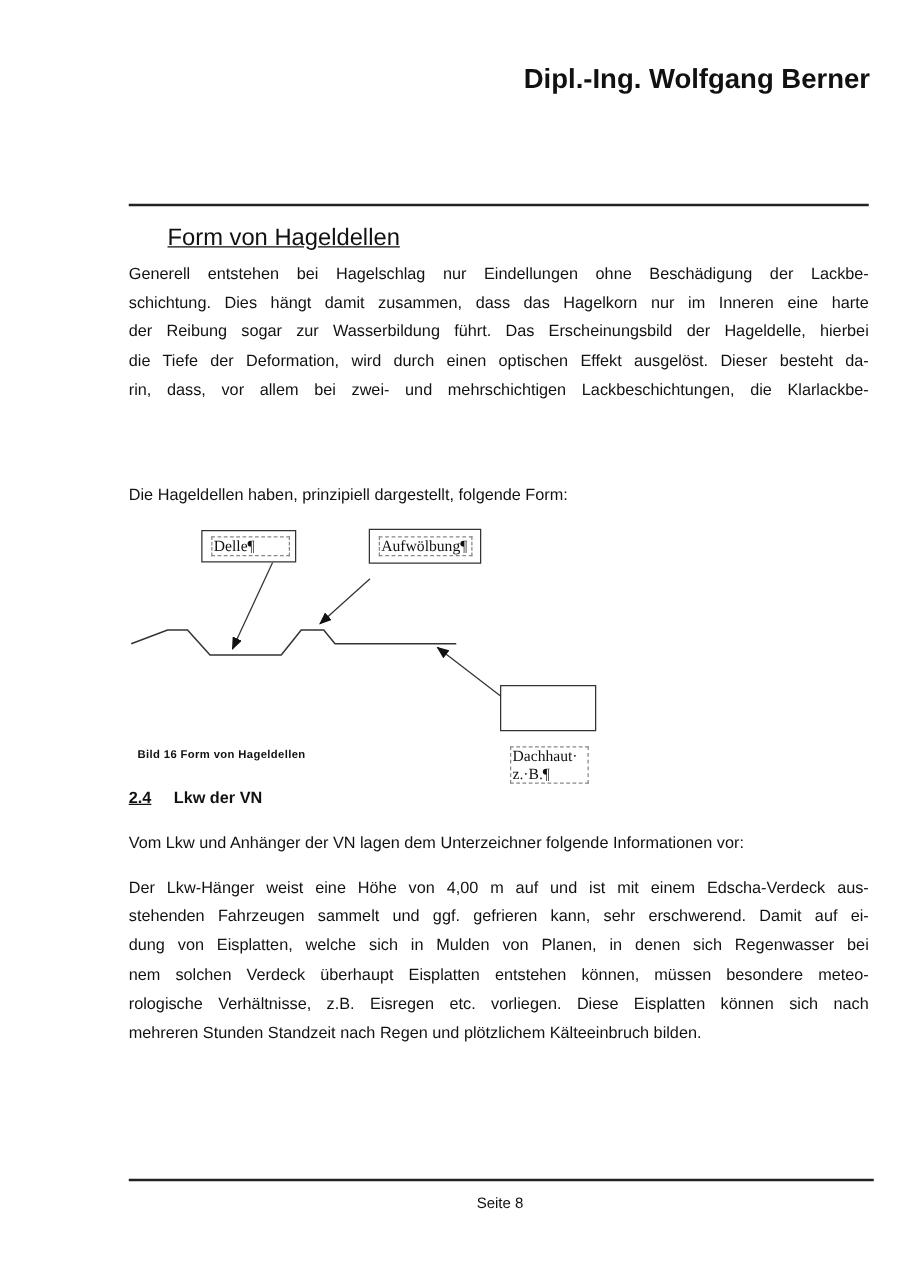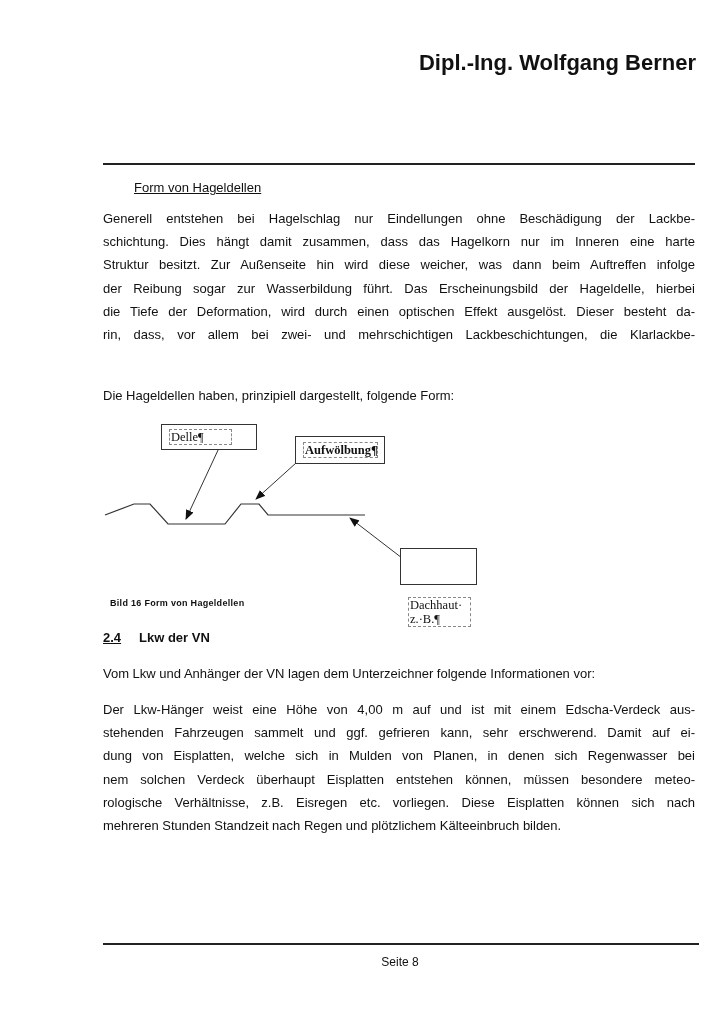--- a/index.html
+++ b/index.html
@@ -2,21 +2,21 @@
 <html><head>
 <meta charset="utf-8">
 <style>
   html, body { margin: 0; padding: 0; background: #ffffff; }
   body { width: 724px; height: 1024px; position: relative; overflow: hidden;
          font-family: "Liberation Sans", sans-serif; color: #111; }
   .header-name { position: absolute; right: 28px; top: 50px; font-size: 22px; color: #111; letter-spacing: 0; font-weight: bold; }
   .rule { position: absolute; left: 103px; width: 592px; height: 1.5px; background: #222; }
   .rule.top { top: 163px; }
   .rule.bottom { top: 943px; width: 596px; }
-  .subhead { position: absolute; left: 134px; top: 180px; font-size: 13px; text-decoration: underline; }
+  .subhead { position: absolute; left: 134px; top: 180px; font-size: 19px; text-decoration: underline; }
   .para { position: absolute; left: 103px; width: 592px; font-size: 13px; line-height: 23.2px; text-align: justify; }
   .para .line { display: block; text-align: justify; text-align-last: justify; height: 23.2px; white-space: nowrap; }
   .para .line.last { text-align-last: left; }
   .p1 { top: 207px; }
   .p2 { top: 384px; }
   .p3 { top: 662px; }
   .p4 { top: 698px; }
   .caption { position: absolute; left: 110px; top: 598px; font-size: 9px; font-weight: bold; letter-spacing: 0.3px; }
   .section-head { position: absolute; left: 103px; top: 630px; font-size: 13px; font-weight: bold; }
   .section-head .num { display: inline-block; width: 36px; text-decoration: underline; }
@@ -29,21 +29,20 @@
 <body>
 
 <div class="header-name">Dipl.-Ing. Wolfgang Berner</div>
 <div class="rule top"></div>
 
 <div class="subhead">Form von Hageldellen</div>
 
 <div class="para p1">
   <span class="line">Generell entstehen bei Hagelschlag nur Eindellungen ohne Beschädigung der Lackbe-</span>
   <span class="line">schichtung. Dies hängt damit zusammen, dass das Hagelkorn nur im Inneren eine harte</span>
-  <span class="line">Struktur besitzt. Zur Außenseite hin wird diese weicher, was dann beim Auftreffen infolge</span>
   <span class="line">der Reibung sogar zur Wasserbildung führt. Das Erscheinungsbild der Hageldelle, hierbei</span>
   <span class="line">die Tiefe der Deformation, wird durch einen optischen Effekt ausgelöst. Dieser besteht da-</span>
   <span class="line">rin, dass, vor allem bei zwei- und mehrschichtigen Lackbeschichtungen, die Klarlackbe-</span>
 </div>
 
 <div class="para p2">
   <span class="line last">Die Hageldellen haben, prinzipiell dargestellt, folgende Form:</span>
 </div>
 
 <div class="diagram">
@@ -56,24 +55,24 @@
 
     <polyline points="105,515 134,504 150,504 168,524 225,524 241,504 259,504 268,515 365,515" fill="none" stroke="#333" stroke-width="1.2"></polyline>
 
     <line x1="219" y1="448" x2="186" y2="519" stroke="#333" stroke-width="1" marker-end="url(#arrowhead)"></line>
 
     <line x1="296" y1="463" x2="256" y2="499" stroke="#333" stroke-width="1" marker-end="url(#arrowhead)"></line>
 
     <line x1="402" y1="558" x2="350" y2="518" stroke="#333" stroke-width="1" marker-end="url(#arrowhead)"></line>
   </svg>
 
-  <div class="label-box" style="left:161px; top:24px; width:74px; height:24px;padding-left:20px;">
+  <div class="label-box" style="left:161px; top:24px; width:74px; height:24px;">
     <div class="inner" style="left:7px; top:4px; width:60px; height:14px;">Delle¶</div>
   </div>
-  <div class="label-box" style="left:295px; top:36px; width:88px; height:26px;font-weight:bold;">
+  <div class="label-box" style="left:295px; top:23px; width:88px; height:26px;">
     <div class="inner" style="left:7px; top:5px; width:72px; height:14px;">Aufwölbung¶</div>
   </div>
   <div class="label-box" style="left:400px; top:148px; width:75px; height:35px;">
     <div class="inner" style="left:7px; top:4px; width:60px; height:28px;margin-top:44px;">
       <span>Dachhaut·</span><br>
       <span>z.·B.¶</span>
     </div>
   </div>
 </div>
 

